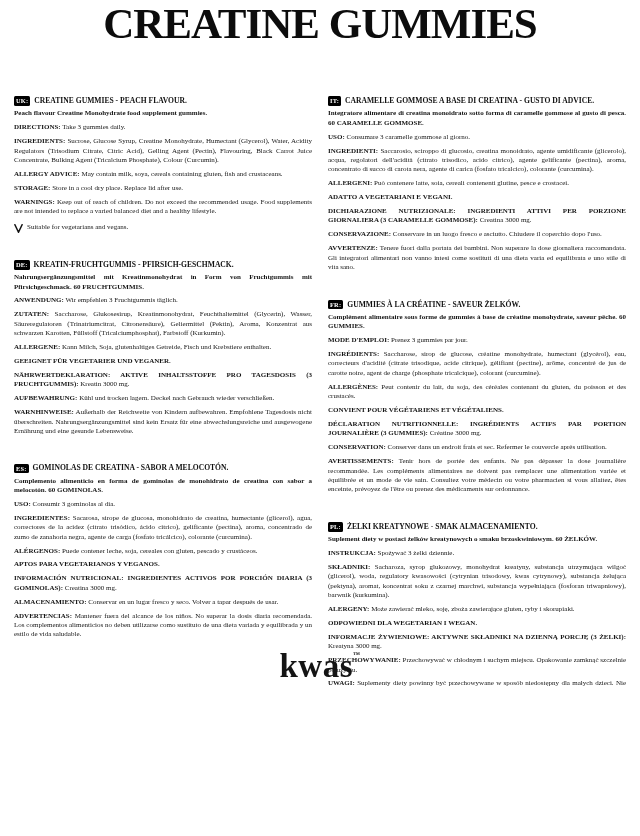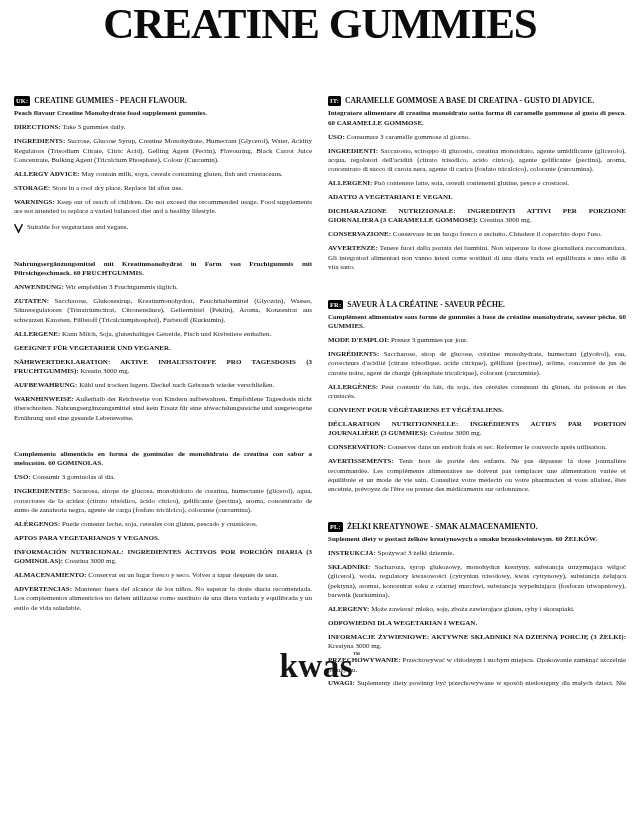--- a/index.html
+++ b/index.html
@@ -67,30 +67,38 @@
           <p class="blk veg">
             <span class="veg-icon">
               <svg viewBox="0 0 10 10" aria-hidden="true">
                 <path d="M1 0.8 L5 9.2 L9 0.8" fill="none" stroke="#141414" stroke-width="1.7" stroke-linecap="round" stroke-linejoin="round"></path>
               </svg>
             </span>
             <span>Suitable for vegetarians and vegans.</span>
           </p>
         </section>
         <section class="sec">
+          <h2 class="sec-head">
+            <span class="badge">DE:</span>
+            <span class="sec-title">KREATIN-FRUCHTGUMMIS - PFIRSICH-GESCHMACK.</span>
+          </h2>
           <p class="blk intro"><span>Nahrungsergänzungsmittel mit Kreatinmonohydrat in Form von Fruchtgummis mit Pfirsichgeschmack. 60 FRUCHTGUMMIS.</span></p>
           <p class="blk"><b>ANWENDUNG:</b> <span>Wir empfehlen 3 Fruchtgummis täglich.</span></p>
           <p class="blk"><b>ZUTATEN:</b> <span>Saccharose, Glukosesirup, Kreatinmonohydrat, Feuchthaltemittel (Glycerin), Wasser, Säureregulatoren (Trinatriumcitrat, Citronensäure), Geliermittel (Pektin), Aroma, Konzentrat aus schwarzen Karotten, Füllstoff (Tricalciumphosphat), Farbstoff (Kurkumin).</span></p>
           <p class="blk"><b>ALLERGENE:</b> <span>Kann Milch, Soja, glutenhaltiges Getreide, Fisch und Krebstiere enthalten.</span></p>
           <p class="blk boldline"><span>GEEIGNET FÜR VEGETARIER UND VEGANER.</span></p>
           <p class="blk"><b>NÄHRWERTDEKLARATION: AKTIVE INHALTSSTOFFE PRO TAGESDOSIS (3 FRUCHTGUMMIS):</b> <span>Kreatin 3000 mg.</span></p>
           <p class="blk"><b>AUFBEWAHRUNG:</b> <span>Kühl und trocken lagern. Deckel nach Gebrauch wieder verschließen.</span></p>
           <p class="blk"><b>WARNHINWEISE:</b> <span>Außerhalb der Reichweite von Kindern aufbewahren. Empfohlene Tagesdosis nicht überschreiten. Nahrungsergänzungsmittel sind kein Ersatz für eine abwechslungsreiche und ausgewogene Ernährung und eine gesunde Lebensweise.</span></p>
         </section>
         <section class="sec">
+          <h2 class="sec-head">
+            <span class="badge">ES:</span>
+            <span class="sec-title">GOMINOLAS DE CREATINA - SABOR A MELOCOTÓN.</span>
+          </h2>
           <p class="blk intro"><span>Complemento alimenticio en forma de gominolas de monohidrato de creatina con sabor a melocotón. 60 GOMINOLAS.</span></p>
           <p class="blk"><b>USO:</b> <span>Consumir 3 gominolas al día.</span></p>
           <p class="blk"><b>INGREDIENTES:</b> <span>Sacarosa, sirope de glucosa, monohidrato de creatina, humectante (glicerol), agua, correctores de la acidez (citrato trisódico, ácido cítrico), gelificante (pectina), aroma, concentrado de zumo de zanahoria negra, agente de carga (fosfato tricálcico), colorante (curcumina).</span></p>
           <p class="blk"><b>ALÉRGENOS:</b> <span>Puede contener leche, soja, cereales con gluten, pescado y crustáceos.</span></p>
           <p class="blk boldline"><span>APTOS PARA VEGETARIANOS Y VEGANOS.</span></p>
           <p class="blk"><b>INFORMACIÓN NUTRICIONAL: INGREDIENTES ACTIVOS POR PORCIÓN DIARIA (3 GOMINOLAS):</b> <span>Creatina 3000 mg.</span></p>
           <p class="blk"><b>ALMACENAMIENTO:</b> <span>Conservar en un lugar fresco y seco. Volver a tapar después de usar.</span></p>
           <p class="blk"><b>ADVERTENCIAS:</b> <span>Mantener fuera del alcance de los niños. No superar la dosis diaria recomendada. Los complementos alimenticios no deben utilizarse como sustituto de una dieta variada y equilibrada y un estilo de vida saludable.</span></p>
         </section>
       </div>
@@ -105,21 +113,21 @@
           <p class="blk"><b>INGREDIENTI:</b> <span>Saccarosio, sciroppo di glucosio, creatina monoidrato, agente umidificante (glicerolo), acqua, regolatori dell'acidità (citrato trisodico, acido citrico), agente gelificante (pectina), aroma, concentrato di succo di carota nera, agente di carica (fosfato tricalcico), colorante (curcumina).</span></p>
           <p class="blk"><b>ALLERGENI:</b> <span>Può contenere latte, soia, cereali contenenti glutine, pesce e crostacei.</span></p>
           <p class="blk boldline"><span>ADATTO A VEGETARIANI E VEGANI.</span></p>
           <p class="blk"><b>DICHIARAZIONE NUTRIZIONALE: INGREDIENTI ATTIVI PER PORZIONE GIORNALIERA (3 CARAMELLE GOMMOSE):</b> <span>Creatina 3000 mg.</span></p>
           <p class="blk"><b>CONSERVAZIONE:</b> <span>Conservare in un luogo fresco e asciutto. Chiudere il coperchio dopo l'uso.</span></p>
           <p class="blk"><b>AVVERTENZE:</b> <span>Tenere fuori dalla portata dei bambini. Non superare la dose giornaliera raccomandata. Gli integratori alimentari non vanno intesi come sostituti di una dieta varia ed equilibrata e uno stile di vita sano.</span></p>
         </section>
         <section class="sec">
           <h2 class="sec-head">
             <span class="badge">FR:</span>
-            <span class="sec-title">SAVEUR À LA CRÉATINE - SAVEUR PÊCHE.</span>
+            <span class="sec-title">GUMMIES À LA CRÉATINE - SAVEUR ŻELKÓW.</span>
           </h2>
           <p class="blk intro"><span>Complément alimentaire sous forme de gummies à base de créatine monohydrate, saveur pêche. 60 GUMMIES.</span></p>
           <p class="blk"><b>MODE D'EMPLOI:</b> <span>Prenez 3 gummies par jour.</span></p>
           <p class="blk"><b>INGRÉDIENTS:</b> <span>Saccharose, sirop de glucose, créatine monohydrate, humectant (glycérol), eau, correcteurs d'acidité (citrate trisodique, acide citrique), gélifiant (pectine), arôme, concentré de jus de carotte noire, agent de charge (phosphate tricalcique), colorant (curcumine).</span></p>
           <p class="blk"><b>ALLERGÈNES:</b> <span>Peut contenir du lait, du soja, des céréales contenant du gluten, du poisson et des crustacés.</span></p>
           <p class="blk boldline"><span>CONVIENT POUR VÉGÉTARIENS ET VÉGÉTALIENS.</span></p>
           <p class="blk"><b>DÉCLARATION NUTRITIONNELLE: INGRÉDIENTS ACTIFS PAR PORTION JOURNALIÈRE (3 GUMMIES):</b> <span>Créatine 3000 mg.</span></p>
           <p class="blk"><b>CONSERVATION:</b> <span>Conserver dans un endroit frais et sec. Refermer le couvercle après utilisation.</span></p>
           <p class="blk"><b>AVERTISSEMENTS:</b> <span>Tenir hors de portée des enfants. Ne pas dépasser la dose journalière recommandée. Les compléments alimentaires ne doivent pas remplacer une alimentation variée et équilibrée et un mode de vie sain. Consultez votre médecin ou votre pharmacien si vous allaitez, êtes enceinte, prévoyez de l'être ou prenez des médicaments sur ordonnance.</span></p>
         </section>

